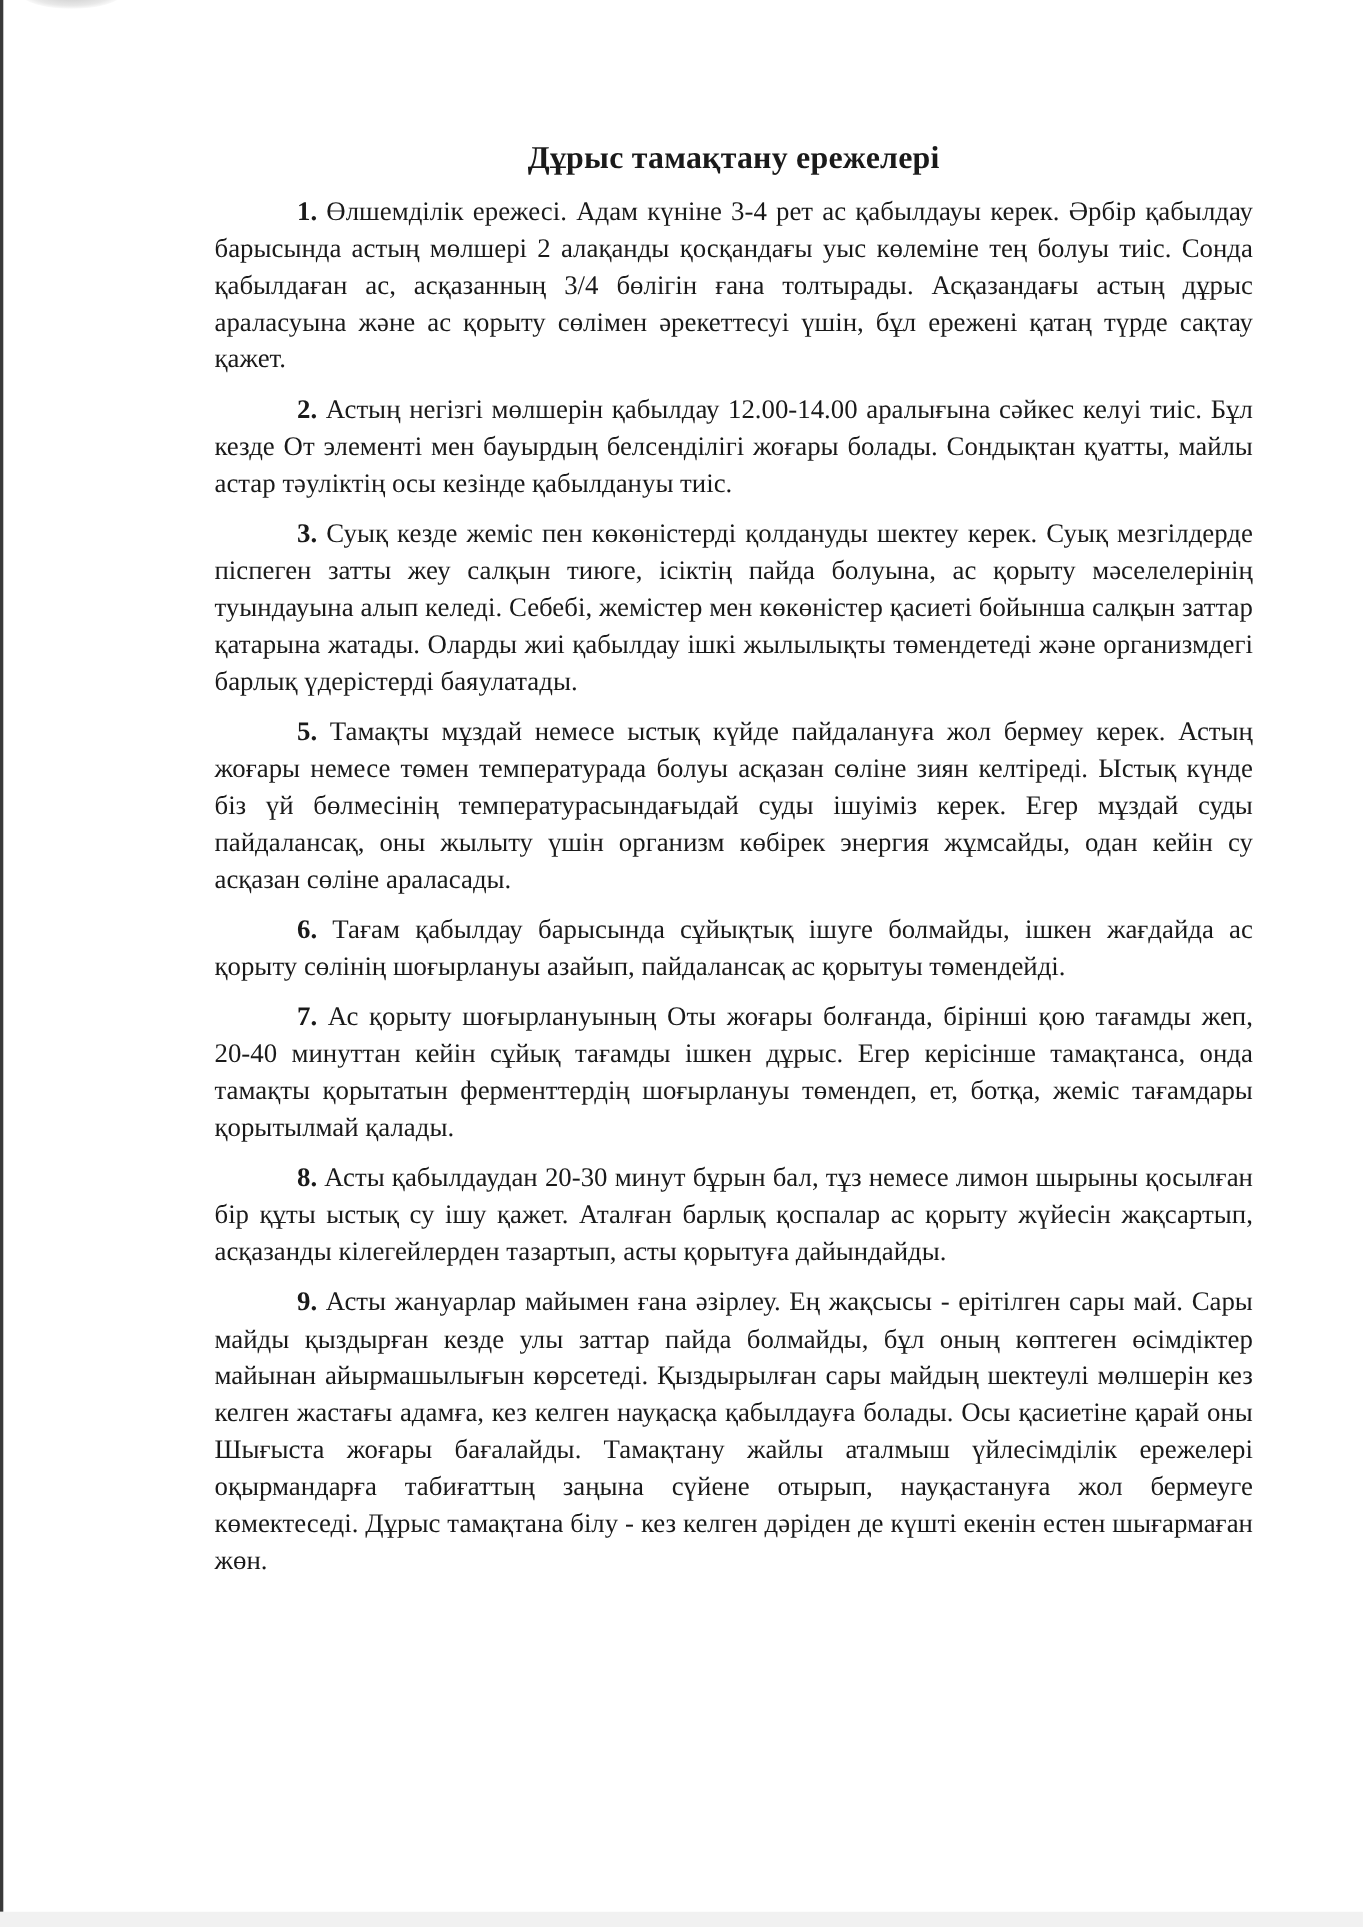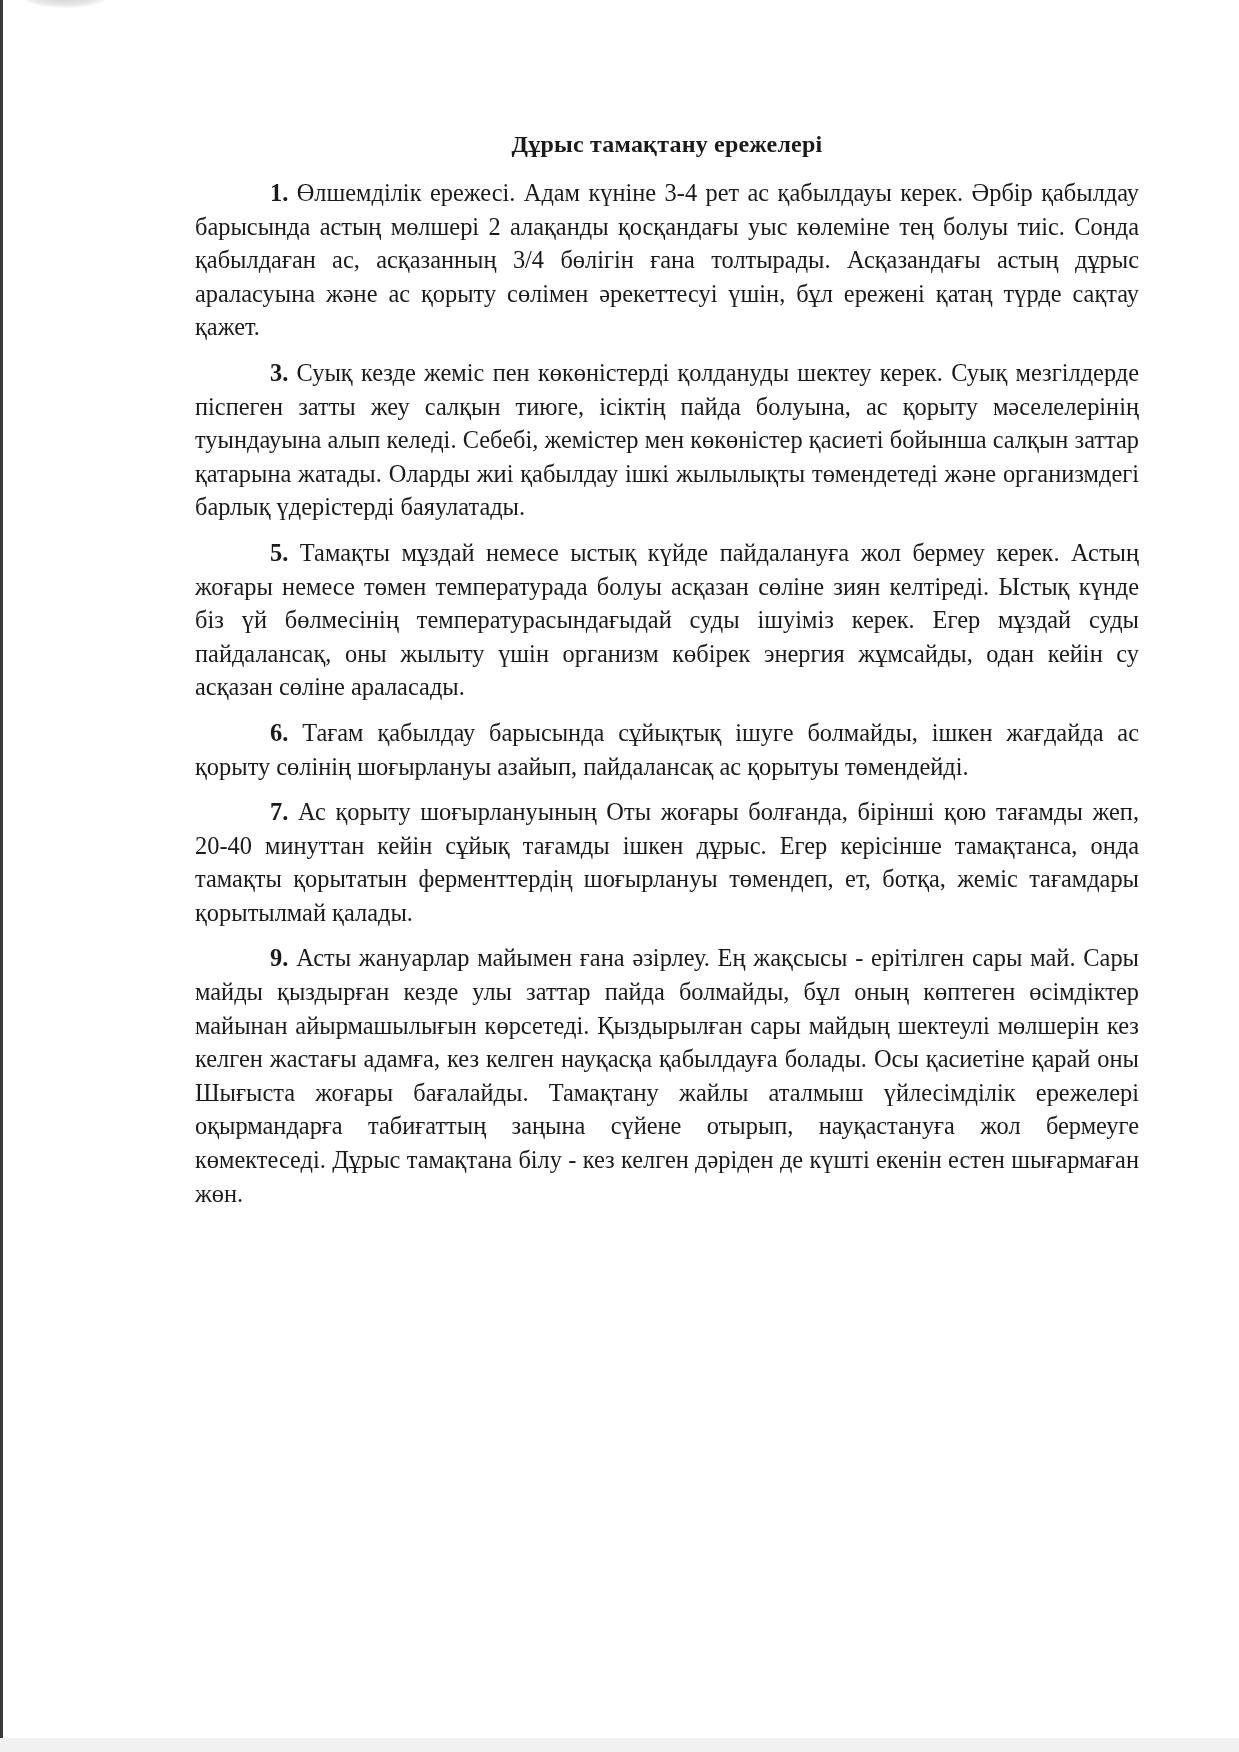--- a/index.html
+++ b/index.html
@@ -42,21 +42,21 @@
     }
     .page {
       position: absolute;
       left: 183px;
       top: 124px;
       width: 968px;
     }
     .title {
       text-align: center;
       font-weight: bold;
-      font-size: 24px;
+      font-size: 29px;
       line-height: 40px;
       margin: 0 0 4px 0;
       letter-spacing: 0.2px;
     }
     .rule {
       font-size: 24.4px;
       line-height: 33.6px;
       text-align: justify;
       text-indent: 75px;
       margin: 12px;
@@ -73,25 +73,27 @@
 
 <div class="scan-edge-left"></div>
 <div class="scan-smudge"></div>
 <div class="scan-edge-bottom"></div>
 
 <div class="page">
   <h1 class="title">Дұрыс тамақтану ережелері</h1>
 
   <p class="rule"><span class="num">1.</span> <span>Өлшемділік ережесі. Адам күніне 3-4 рет ас қабылдауы керек. Әрбір қабылдау барысында астың мөлшері 2 алақанды қосқандағы уыс көлеміне тең болуы тиіс. Сонда қабылдаған ас, асқазанның 3/4 бөлігін ғана толтырады. Асқазандағы астың дұрыс араласуына және ас қорыту сөлімен әрекеттесуі үшін, бұл ережені қатаң түрде сақтау қажет.</span></p>
 
+  <p class="rule"><span class="num">2.</span> <span>Астың негізгі мөлшерін қабылдау 12.00-14.00 аралығына сәйкес келуі тиіс. Бұл кезде От элементі мен бауырдың белсенділігі жоғары болады. Сондықтан қуатты, майлы астар тәуліктің осы кезінде қабылдануы тиіс.</span></p>
 
   <p class="rule"><span class="num">3.</span> <span>Суық кезде жеміс пен көкөністерді қолдануды шектеу керек. Суық мезгілдерде піспеген затты жеу салқын тиюге, ісіктің пайда болуына, ас қорыту мәселелерінің туындауына алып келеді. Себебі, жемістер мен көкөністер қасиеті бойынша салқын заттар қатарына жатады. Оларды жиі қабылдау ішкі жылылықты төмендетеді және организмдегі барлық үдерістерді баяулатады.</span></p>
 
 
   <p class="rule"><span class="num">5.</span> <span>Тамақты мұздай немесе ыстық күйде пайдалануға жол бермеу керек. Астың жоғары немесе төмен температурада болуы асқазан сөліне зиян келтіреді. Ыстық күнде біз үй бөлмесінің температурасындағыдай суды ішуіміз керек. Егер мұздай суды пайдалансақ, оны жылыту үшін организм көбірек энергия жұмсайды, одан кейін су асқазан сөліне араласады.</span></p>
 
   <p class="rule"><span class="num">6.</span> <span>Тағам қабылдау барысында сұйықтық ішуге болмайды, ішкен жағдайда ас қорыту сөлінің шоғырлануы азайып, пайдалансақ ас қорытуы төмендейді.</span></p>
 
   <p class="rule"><span class="num">7.</span> <span>Ас қорыту шоғырлануының Оты жоғары болғанда, бірінші қою тағамды жеп, 20-40 минуттан кейін сұйық тағамды ішкен дұрыс. Егер керісінше тамақтанса, онда тамақты қорытатын ферменттердің шоғырлануы төмендеп, ет, ботқа, жеміс тағамдары қорытылмай қалады.</span></p>
 
+  <p class="rule"><span class="num">8.</span> <span>Асты қабылдаудан 20-30 минут бұрын бал, тұз немесе лимон шырыны қосылған бір құты ыстық су ішу қажет. Аталған барлық қоспалар ас қорыту жүйесін жақсартып, асқазанды кілегейлерден тазартып, асты қорытуға дайындайды.</span></p>
 
   <p class="rule"><span class="num">9.</span> <span>Асты жануарлар майымен ғана әзірлеу. Ең жақсысы - ерітілген сары май. Сары майды қыздырған кезде улы заттар пайда болмайды, бұл оның көптеген өсімдіктер майынан айырмашылығын көрсетеді. Қыздырылған сары майдың шектеулі мөлшерін кез келген жастағы адамға, кез келген науқасқа қабылдауға болады. Осы қасиетіне қарай оны Шығыста жоғары бағалайды. Тамақтану жайлы аталмыш үйлесімділік ережелері оқырмандарға табиғаттың заңына сүйене отырып, науқастануға жол бермеуге көмектеседі. Дұрыс тамақтана білу - кез келген дәріден де күшті екенін естен шығармаған жөн.</span></p>
 </div>
 
 </body></html>

